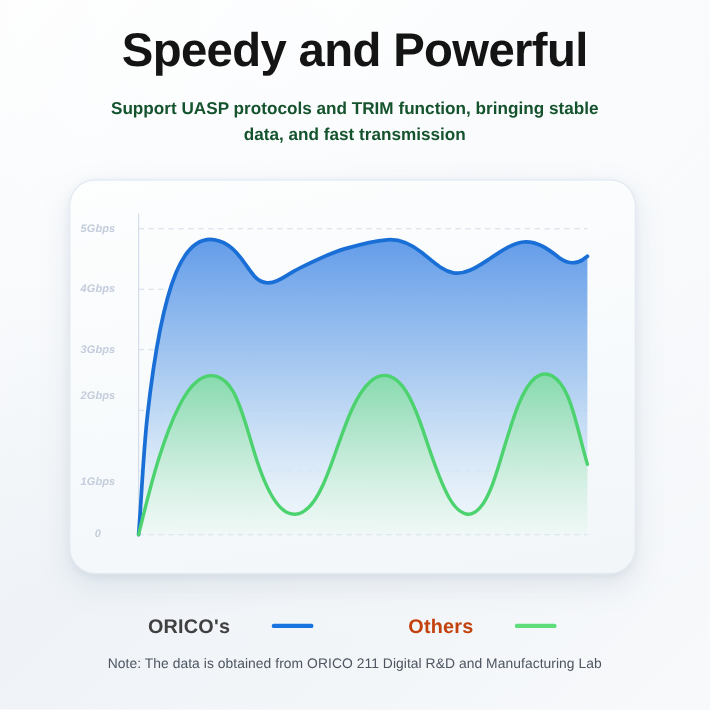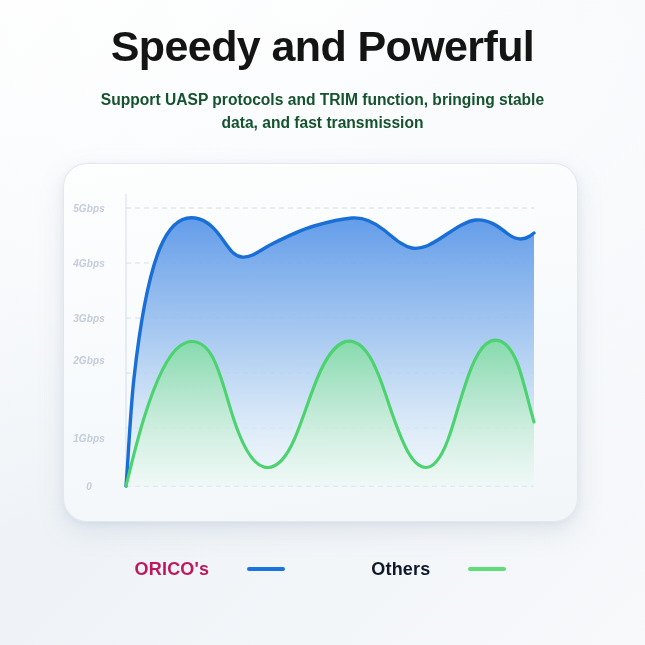--- a/index.html
+++ b/index.html
@@ -73,22 +73,22 @@
     font-style:italic;
   }
 
   
   .legend {
     position:absolute; left:63px; top:555px; width:515px; height:28px;
     display:flex; align-items:center; justify-content:center;
   }
   .legend-item { display:flex; align-items:center; }
   .legend-label { font-size:18px; font-weight:700; letter-spacing:0.2px; }
-  .legend-label.orico { color:#be185d; }
-  .legend-label.others { color:#0f172a; font-weight:600; }
+  .legend-label.orico { color:#404040; }
+  .legend-label.others { color:#c2410c; font-weight:600; }
   .legend-swatch { width:38px; height:4px; border-radius:2px; }
   .gap-a { width:38px; }
   .gap-b { width:86px; }
 
   .note {
     position:absolute; left:40px; right:40px; top:596px;
     text-align:center;
     font-size:12.6px;
     font-weight:400;
     color:#4d5560;
@@ -222,14 +222,15 @@
     <span class="gap-a"></span>
     <span class="legend-swatch" style="background:#1a74e0;"></span>
     <span class="gap-b"></span>
     <div class="legend-item">
       <span class="legend-label others">Others</span>
     </div>
     <span class="gap-a"></span>
     <span class="legend-swatch" style="background:#5edd7a;"></span>
   </div>
 
+  <div class="note">Note: The data is obtained from ORICO 211 Digital R&amp;D and Manufacturing Lab</div>
 
 </div>
 
 </body></html>

